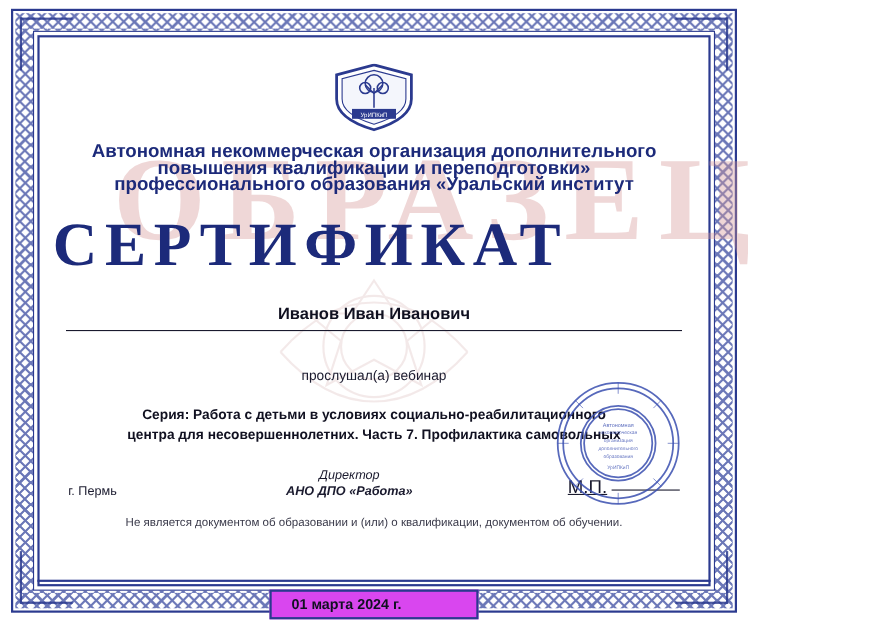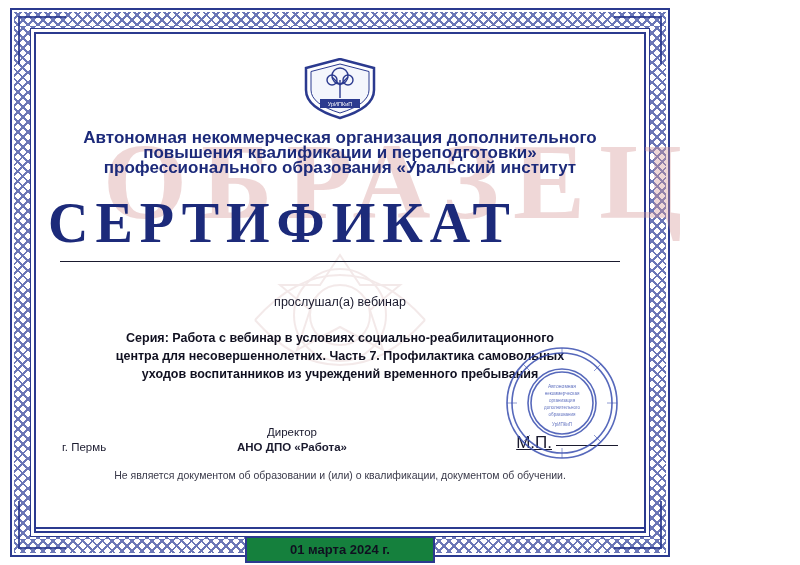--- a/index.html
+++ b/index.html
@@ -219,27 +219,28 @@
   }
   .city {
     position: absolute;
     left: 14px;
     bottom: 0;
     font-size: 11.5px;
     color: #1a1a2e;
   }
   .director-block {
     position: absolute;
-    left: 189px;
+    left: 212px;
     bottom: -2px;
     text-align: center;
     font-size: 11.5px;
     color: #1a1a2e;
     line-height: 15px;
     font-weight: bold;
+    font-style: italic;
   }
   .director-title { font-weight: normal; }
   .mp {
     position: absolute;
     right: 14px;
     bottom: 0;
     font-size: 17px;
     color: #1a1a2e;
     text-decoration: underline;
   }
@@ -271,25 +272,24 @@
     border-top: 2px solid #2b3a8f;
     box-sizing: border-box;
   }
   .date-box {
     position: absolute;
     left: 50%;
     transform: translateX(-50%);
     bottom: 2px;
     min-width: 190px;
     padding: 4px 18px;
-    text-align: center;
     font-size: 13px;
     font-weight: bold;
     color: #101020;
-    background: #15803d;
+    background: #d946ef;
     border: 2px solid #2b3a8f;
     box-sizing: border-box;
   }
 </style>
 </head>
 <body>
 
 <div class="certificate">
 
   <div class="border-outer"></div>
@@ -334,28 +334,28 @@
 
     <div class="org-name">
       <div>Автономная некоммерческая организация дополнительного</div>
       <div>повышения квалификации и переподготовки»</div>
       <div>профессионального образования «Уральский институт</div>
     </div>
 
     <div class="title">СЕРТИФИКАТ</div>
 
 
+    <div class="recipient">Иванов Иван Иванович</div>
     <div class="rule"></div>
 
     <div class="action">прослушал(а) вебинар</div>
 
     <div class="course">
-      <div>Серия: Работа с вебинар в условиях социально-реабилитационного</div>
+      <div>Серия: Работа с детьми в условиях социально-реабилитационного</div>
       <div>центра для несовершеннолетних. Часть 7. Профилактика самовольных</div>
-      <div>уходов воспитанников из учреждений временного пребывания</div>
     </div>
 
     <svg class="stamp" viewBox="0 0 118 118">
       <g fill="none" stroke="#3a4fb0" stroke-width="1.6" opacity="0.85">
         <circle cx="59" cy="59" r="55"></circle>
         <circle cx="59" cy="59" r="50"></circle>
         <circle cx="59" cy="59" r="34"></circle>
         <circle cx="59" cy="59" r="31"></circle>
       </g>
       <g stroke="#3a4fb0" stroke-width="0.8" opacity="0.7">

